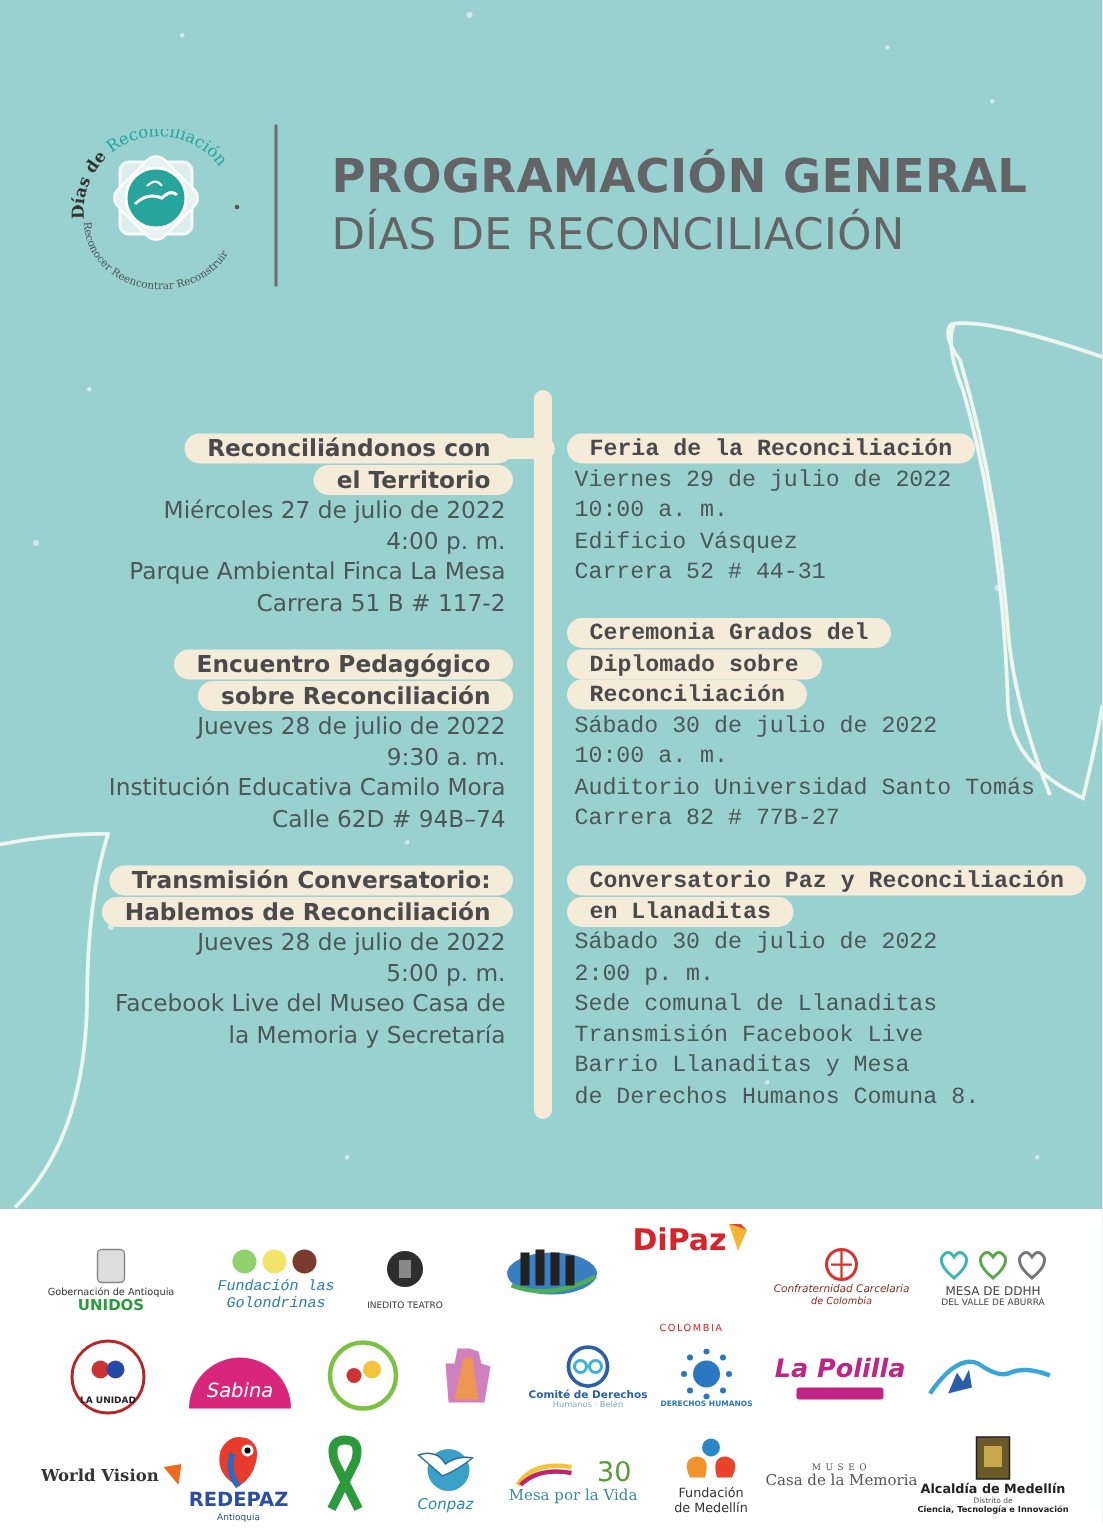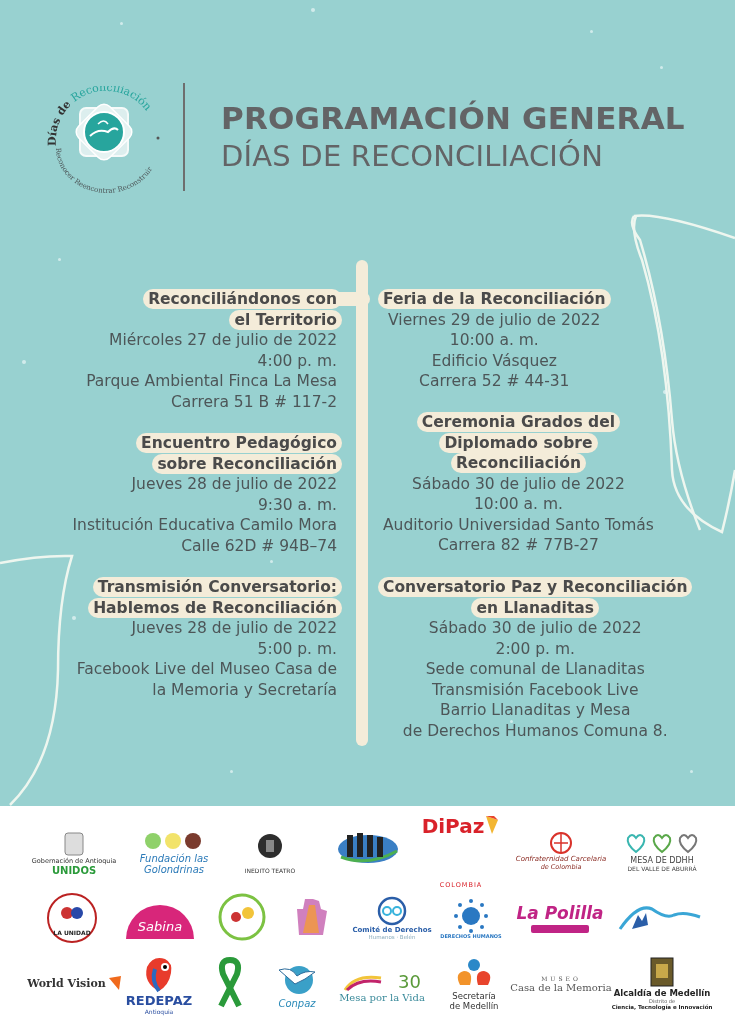--- a/index.html
+++ b/index.html
@@ -19,22 +19,22 @@
   .title-block { position:absolute; left:221px; top:99px; color:#636466; }
   .title-main { font-family:"DejaVu Sans", sans-serif; font-weight:bold; font-size:31px; letter-spacing:0.2px; line-height:38px; }
   .title-sub { font-family:"DejaVu Sans", sans-serif; font-size:29px; line-height:38px; letter-spacing:0.2px; }
 
   
   .tl-vertical { position:absolute; left:356px; top:260px; width:12px; height:486px; background:#f4ecd9; border-radius:6px; }
   .tl-bar { position:absolute; height:14px; background:#f4ecd9; border-radius:7px; }
 
   .event { position:absolute; color:#4d5658; font-size:15.5px; line-height:20.5px; }
   .event.left { text-align:right; right:398px; }
-  .event.right { text-align:center; left:383px; }
-  .ev-title-line { display:inline-block; font-weight:bold; color:#4a4a4a; background:#f4ecd9; border-radius:10px; padding:0 5px; line-height:20px; margin:0 -5px; }
+  .event.right { text-align:left; left:383px;font-family:Liberation Mono, monospace; }
+  .ev-title-line { display:inline-block; font-weight:bold; color:#4a4a4a; background:#f4ecd9; border-radius:10px; padding:0 15px; line-height:20px; margin:0 -5px; }
   .ev-line { display:block; white-space:nowrap; }
   .ev-tl { display:block; white-space:nowrap; }
 
   
   .sponsors { position:absolute; left:0; top:806px; width:735px; height:218px; background:#ffffff; }
   .sp { position:absolute; display:flex; flex-direction:column; align-items:center; justify-content:center; text-align:center; }
   .sp-txt { font-size:8px; color:#333; white-space:nowrap; }
 </style>
 </head>
 <body>
@@ -144,21 +144,21 @@
 
 <div class="sponsors">
 
   <div class="sp" style="left:28px;top:18px;width:92px;height:58px;">
     <svg width="22" height="26">
         <rect x="2" y="2" width="18" height="22" rx="3" fill="#ddd" stroke="#888"></rect>
       </svg>
     <span class="sp-txt" style="font-size:6.5px">Gobernación de Antioquia</span>
     <span class="sp-txt" style="font-size:10px;font-weight:bold;color:#2a9a3a">UNIDOS</span>
   </div>
-  <div class="sp" style="left:135px;top:16px;width:78px;height:60px;">
+  <div class="sp" style="left:145px;top:16px;width:78px;height:60px;font-family:Liberation Mono, monospace;">
     <svg width="70" height="24">
         <circle cx="14" cy="12" r="8" fill="#8fd16a"></circle>
         <circle cx="34" cy="12" r="8" fill="#f2e36a"></circle>
         <circle cx="54" cy="12" r="8" fill="#7a3b2e"></circle>
       </svg>
     <span class="sp-txt" style="font-size:10px;color:#2b7ab8;font-style:italic;white-space:normal;line-height:11px">Fundación las Golondrinas</span>
   </div>
   <div class="sp" style="left:235px;top:18px;width:70px;height:58px;">
     <svg width="26" height="26">
         <circle cx="13" cy="13" r="12" fill="#2d2d2d"></circle>
@@ -305,21 +305,21 @@
       <span class="sp-txt" style="font-size:18px;color:#5a9a3a">30</span>
     </div>
     <span class="sp-txt" style="font-size:10px;color:#3a8a9a;font-family:'DejaVu Serif',serif">Mesa por la Vida</span>
   </div>
   <div class="sp" style="left:444px;top:146px;width:60px;height:64px;">
     <svg width="40" height="34">
         <circle cx="20" cy="8" r="6" fill="#2a88c8"></circle>
         <path d="M6 28 Q0 16 10 14 Q20 14 16 28Z" fill="#f2932a"></path>
         <path d="M34 28 Q40 16 30 14 Q20 14 24 28Z" fill="#e8442c"></path>
       </svg>
-    <span class="sp-txt" style="font-size:8.5px;color:#333">Secretaría</span>
+    <span class="sp-txt" style="font-size:8.5px;color:#333">Fundación</span>
     <span class="sp-txt" style="font-size:8.5px;color:#333">de Medellín</span>
   </div>
   <div class="sp" style="left:516px;top:158px;width:90px;height:40px;">
     <span class="sp-txt" style="font-size:6px;letter-spacing:3px;color:#555;font-family:'DejaVu Serif',serif">MUSEO</span>
     <span class="sp-txt" style="font-size:10px;color:#555;font-family:'DejaVu Serif',serif">Casa de la Memoria</span>
   </div>
   <div class="sp" style="left:614px;top:140px;width:96px;height:74px;">
     <svg width="26" height="32">
         <rect x="2" y="2" width="22" height="28" fill="#6a5a2a" stroke="#222"></rect>
         <rect x="7" y="8" width="12" height="14" fill="#c8a84a"></rect>

